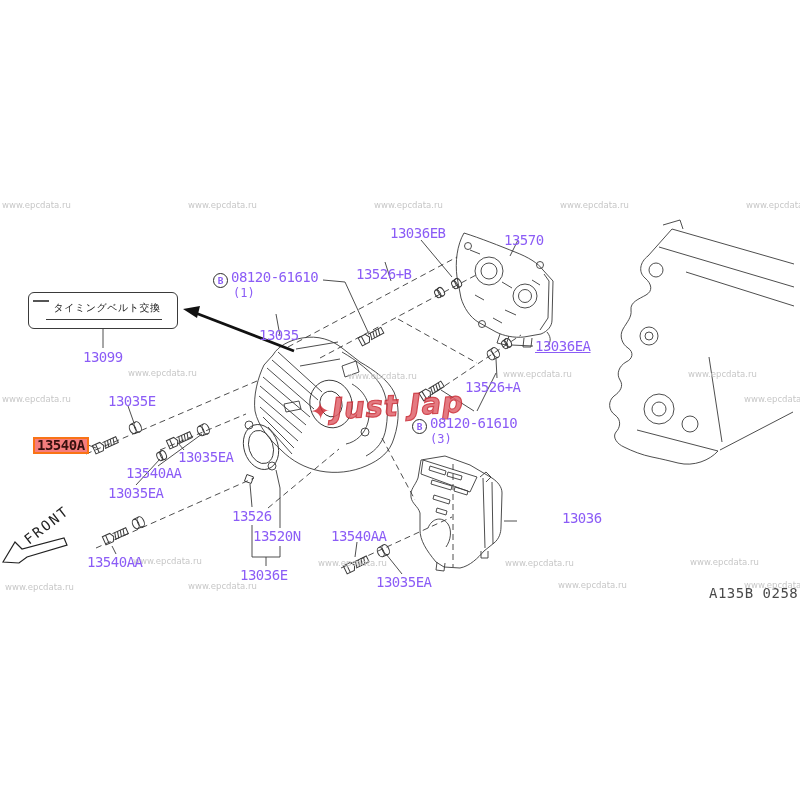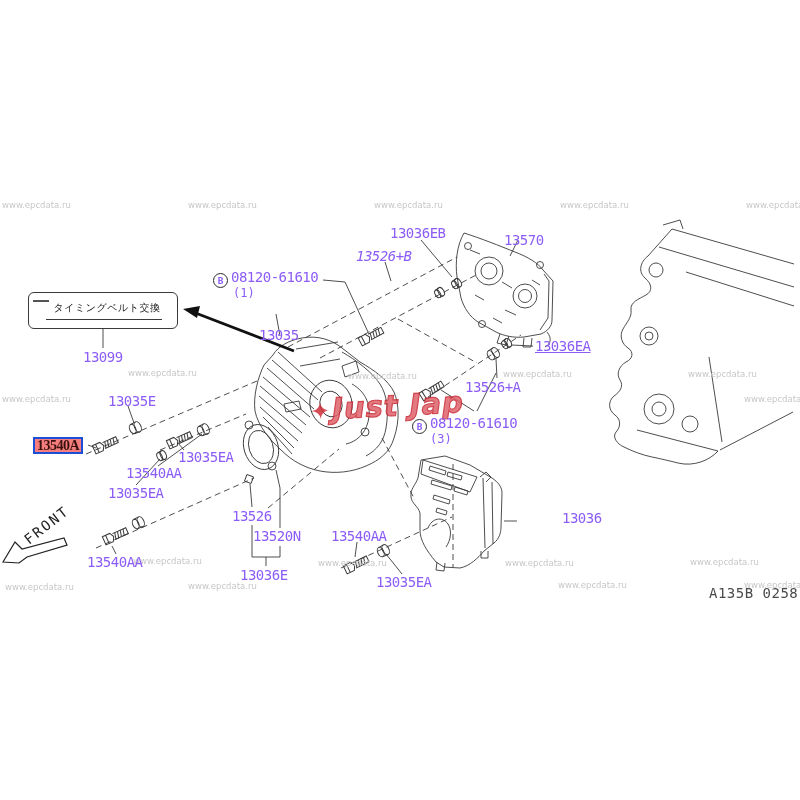--- a/index.html
+++ b/index.html
@@ -3,22 +3,22 @@
 <meta charset="utf-8">
 <style>
   html,body{margin:0;padding:0;}
   body{width:800px;height:800px;background:#ffffff;position:relative;overflow:hidden;
        font-family:"DejaVu Sans Mono","Liberation Mono",monospace;}
   #stage{position:absolute;left:0;top:0;width:800px;height:800px;}
   svg{position:absolute;left:0;top:0;}
   .part-label{position:absolute;font:14px "DejaVu Sans Mono",monospace;letter-spacing:-0.5px;
       color:#8b5cf6;white-space:nowrap;line-height:14px;}
   .part-label.small{font-size:12px;letter-spacing:0;}
-  .part-label.red{background:rgba(242,88,88,0.78);border:2px solid #1d4ed8;color:#38100e;
-      padding:0 2px;line-height:13px;font-weight:bold;font-family:Liberation Serif, serif;}
+  .part-label.red{background:rgba(242,88,88,0.78);border:2px solid #f97316;color:#38100e;
+      padding:0 2px;line-height:13px;font-weight:bold;}
   .cb{display:inline-block;width:13px;height:13px;border:1.3px solid #2b2b2b;border-radius:50%;
       font-size:9.5px;line-height:13px;text-align:center;letter-spacing:0;margin-right:3px;
       vertical-align:-2px;font-weight:bold;}
   .wm{position:absolute;font-family:"DejaVu Sans","Liberation Sans",sans-serif;
       font-size:8.5px;color:#c7c7c7;white-space:nowrap;}
   #note-box{position:absolute;left:28px;top:292px;width:148px;height:35px;
       border:1.5px solid #3a3a3a;border-radius:6px;background:#fff;}
   #note-text{position:absolute;left:8px;right:0;top:8px;text-align:center;
       font-family:Liberation Serif, serif;font-size:10px;color:#222;
       letter-spacing:0.5px;}
@@ -264,21 +264,21 @@
       <span class="wm" style="left: 505px; top: 558px;">www.epcdata.ru</span>
       <span class="wm" style="left: 690px; top: 557px;">www.epcdata.ru</span>
       <span class="wm" style="left: 5px; top: 582px;">www.epcdata.ru</span>
       <span class="wm" style="left: 188px; top: 581px;">www.epcdata.ru</span>
       <span class="wm" style="left: 558px; top: 580px;">www.epcdata.ru</span>
       <span class="wm" style="left: 744px; top: 580px;">www.epcdata.ru</span>
     </div>
   <div id="labels-layer">
       <div class="part-label" style="left: 390px; top: 226px;">13036EB</div>
       <div class="part-label" style="left: 504px; top: 225px; margin-top: 8px;">13570</div>
-      <div class="part-label" style="left: 356px; top: 249px; font-style: italic;">13526+B</div>
+      <div class="part-label" style="left: 356px; top: 267px;">13526+B</div>
       <div class="part-label" style="left: 213px; top: 270px;"><span class="cb">B</span>08120-61610</div>
       <div class="part-label small" style="left: 233px; top: 286px;">(1)</div>
       <div class="part-label" style="left: 259px; top: 316px; margin-top: 12px;">13035</div>
       <div class="part-label" style="left: 83px; top: 350px;">13099</div>
       <div class="part-label" style="left: 108px; top: 394px;">13035E</div>
       <div class="part-label red" style="left: 33px; top: 437px;">13540A</div>
       <div class="part-label" style="left: 178px; top: 450px;">13035EA</div>
       <div class="part-label" style="left: 126px; top: 466px;">13540AA</div>
       <div class="part-label" style="left: 108px; top: 486px;">13035EA</div>
       <div class="part-label" style="left: 232px; top: 509px;">13526</div>

